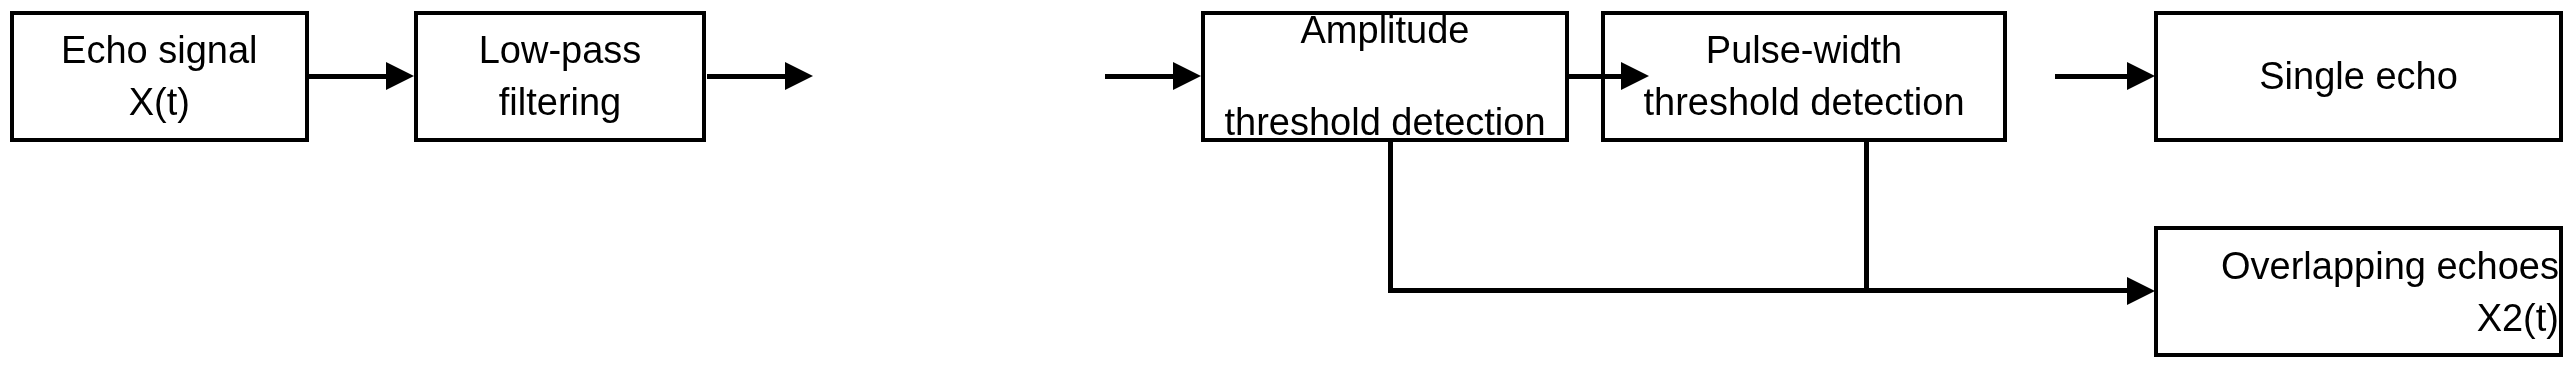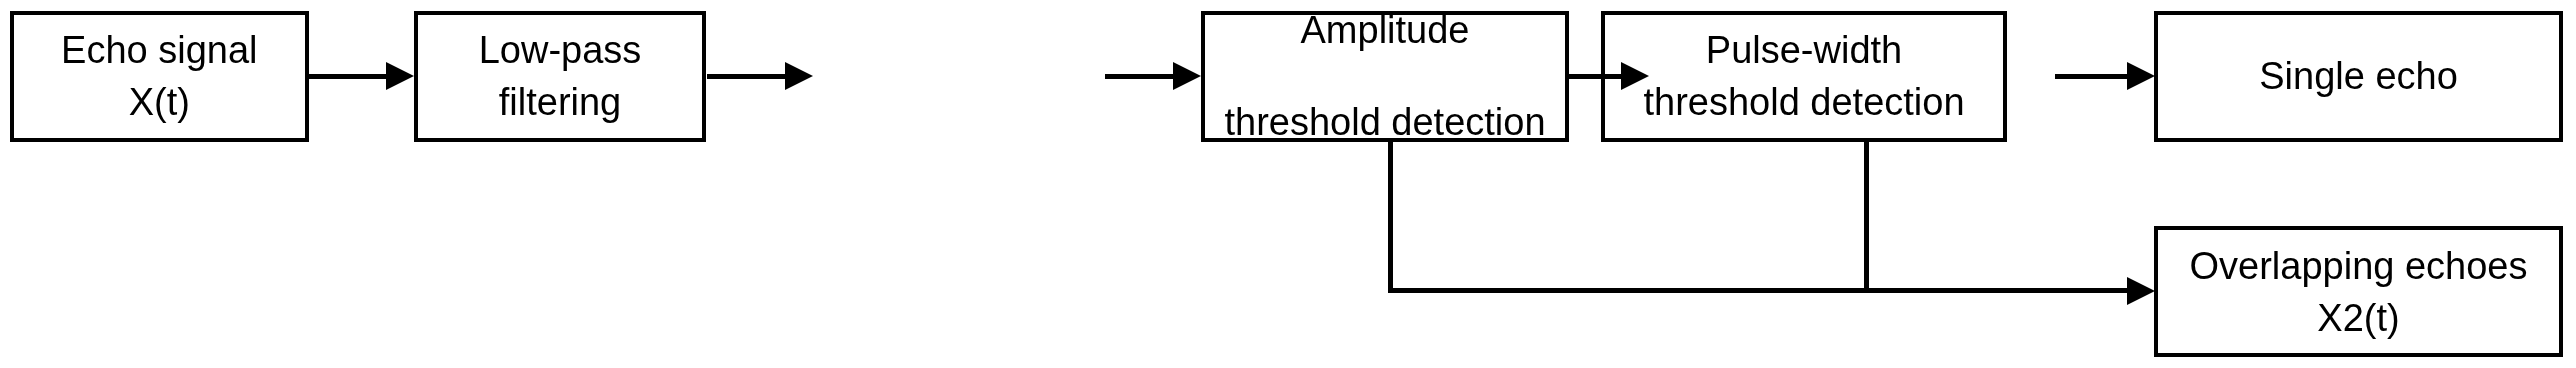--- a/index.html
+++ b/index.html
@@ -31,21 +31,21 @@
     white-space: nowrap;
   }
   
   #node-echo      { left: 9.8px;   top: 10.6px;  width: 299px; height: 131px; }
   #node-lowpass   { left: 414px;  top: 10.6px;  width: 292px; height: 131px; }
   #node-endpoint  { left: 813px;  top: 10.6px;  width: 292px; height: 131px; }
   #node-amplitude { left: 1201px; top: 10.6px;  width: 368px; height: 131px; gap: 40px; }
   #node-pulse     { left: 1601px; top: 10.6px;  width: 406px; height: 131px; text-align: right; }
   #node-single    { left: 2154px; top: 10.6px;  width: 409px; height: 131px; }
   
-  #node-overlap   { left: 2154px; top: 226px; width: 409px; height: 131px; }
+  #node-overlap   { left: 2154px; top: 226px; width: 409px; height: 131px; align-items: flex-end; }
 
   .shaft-h {
     position: absolute;
     height: 4.9px;
     background: #000000;
   }
   .shaft-v {
     position: absolute;
     width: 4.9px;
     background: #000000;

